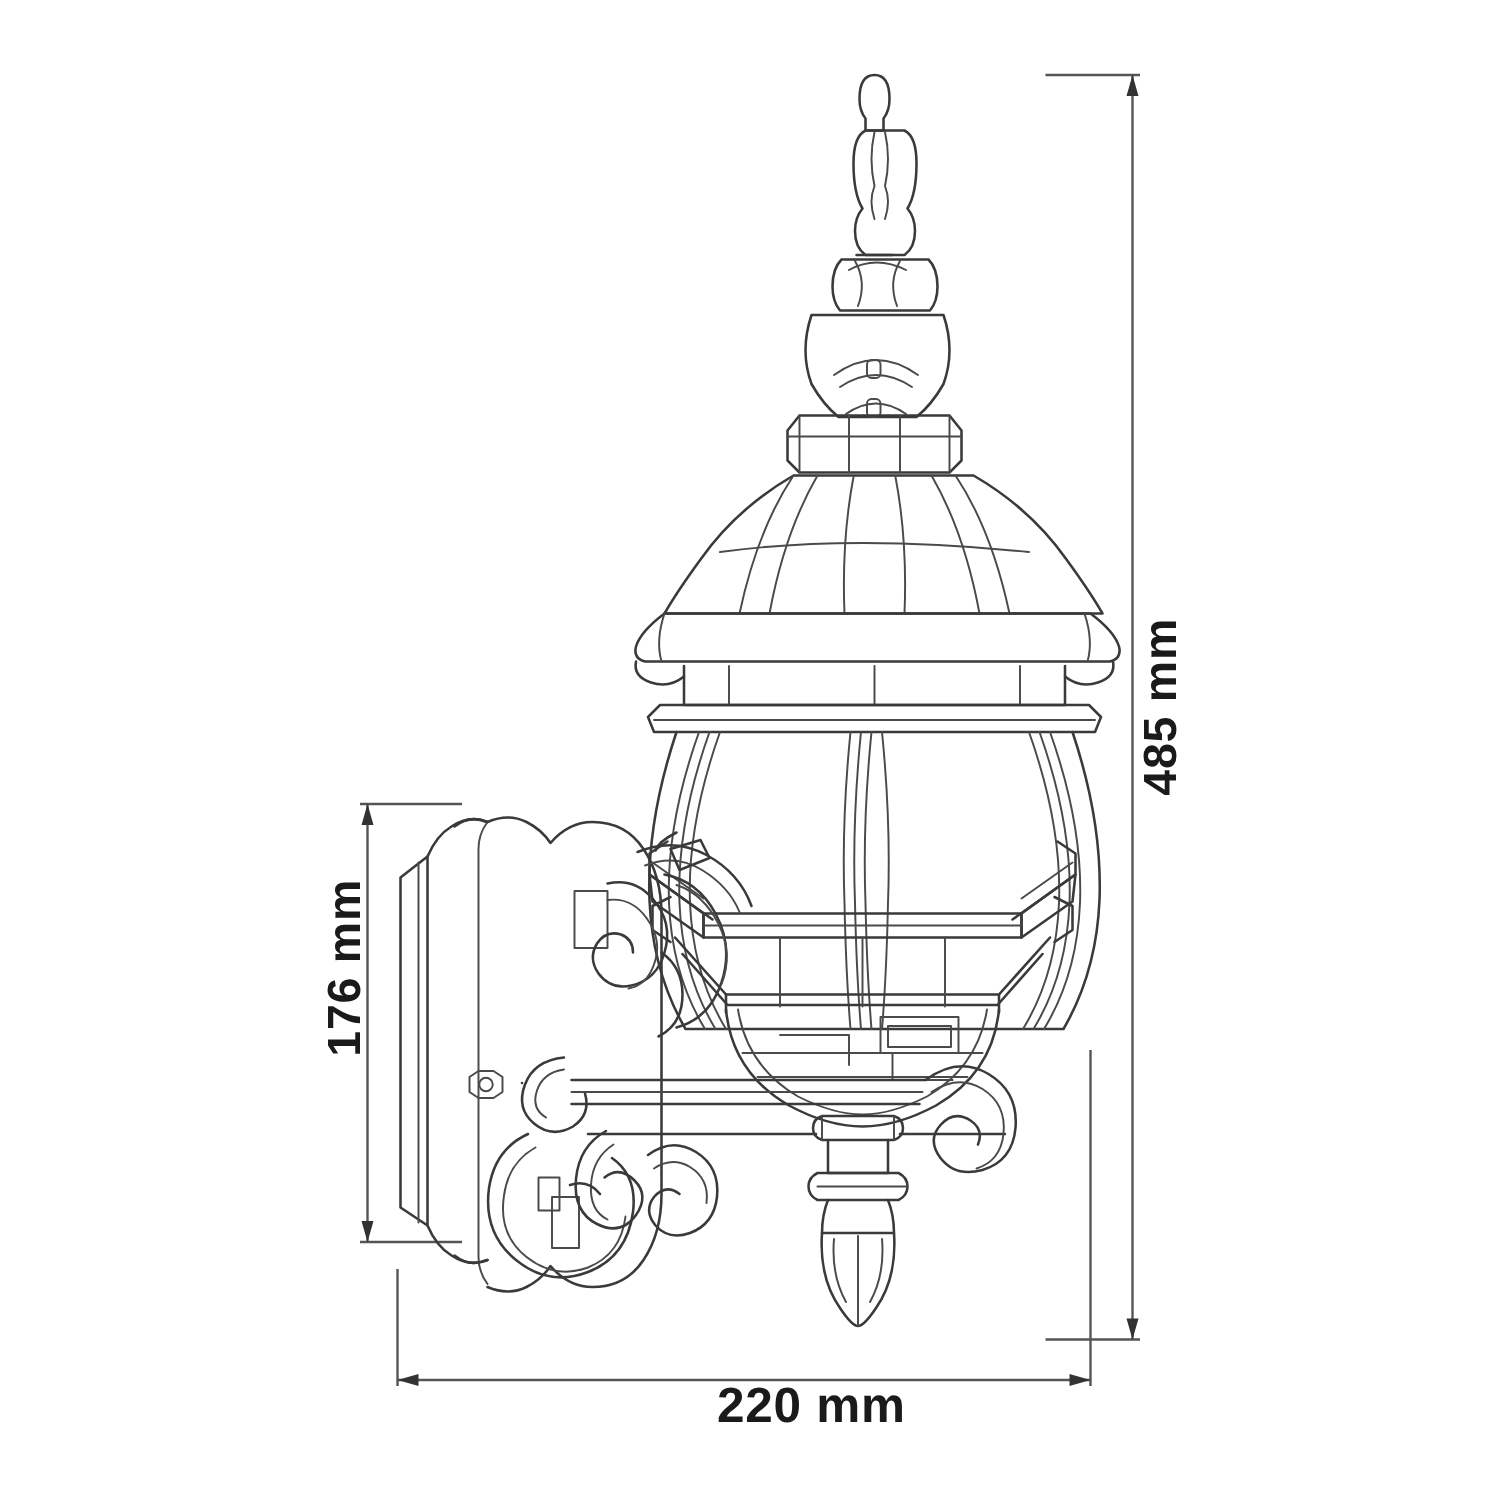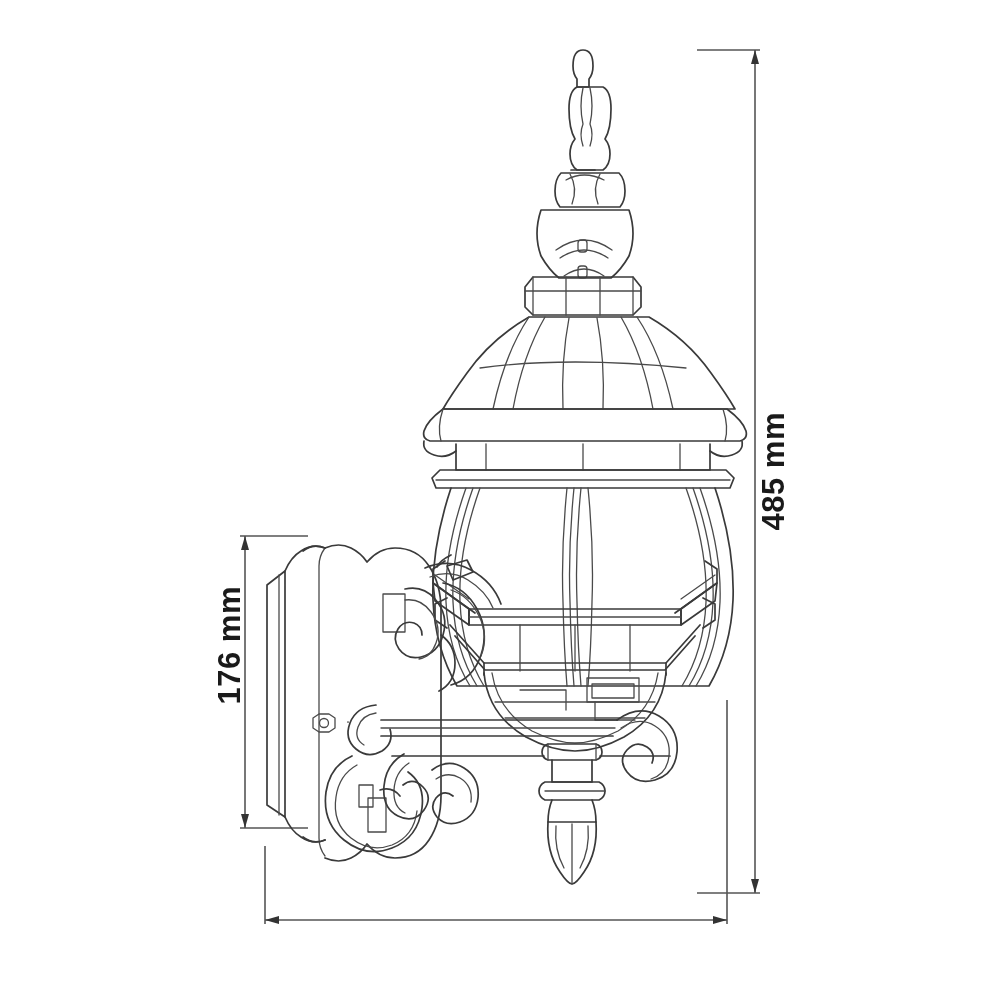--- a/index.html
+++ b/index.html
@@ -267,14 +267,15 @@
       <path class="ln-t" d="M430 577 q20 -8 38 3 q18 11 25 28"></path>
       <path class="ln" d="M447 566 l20 -6 l6 12 l-20 8 z"></path>
     </g>
 
   </svg>
 
   <div class="dim-label" id="label-485">485 mm</div>
 
   <div class="dim-label" id="label-176">176 mm</div>
 
+  <div class="dim-label" id="label-220">220 mm</div>
 
 </div>
 
 </body></html>

